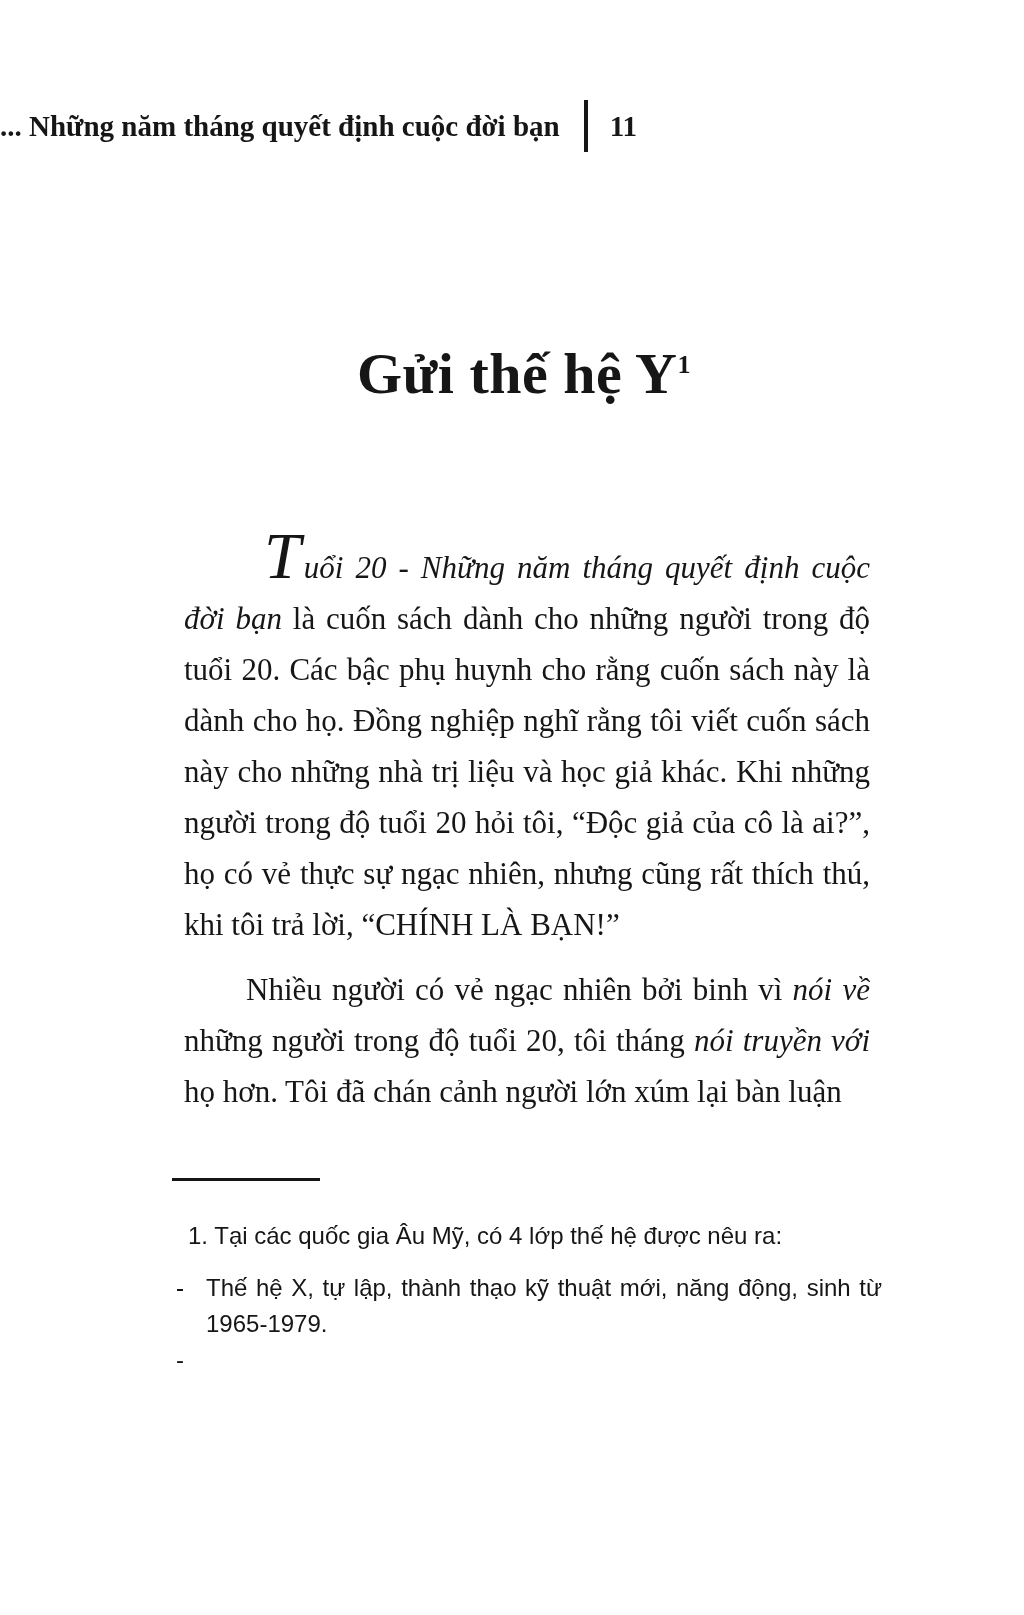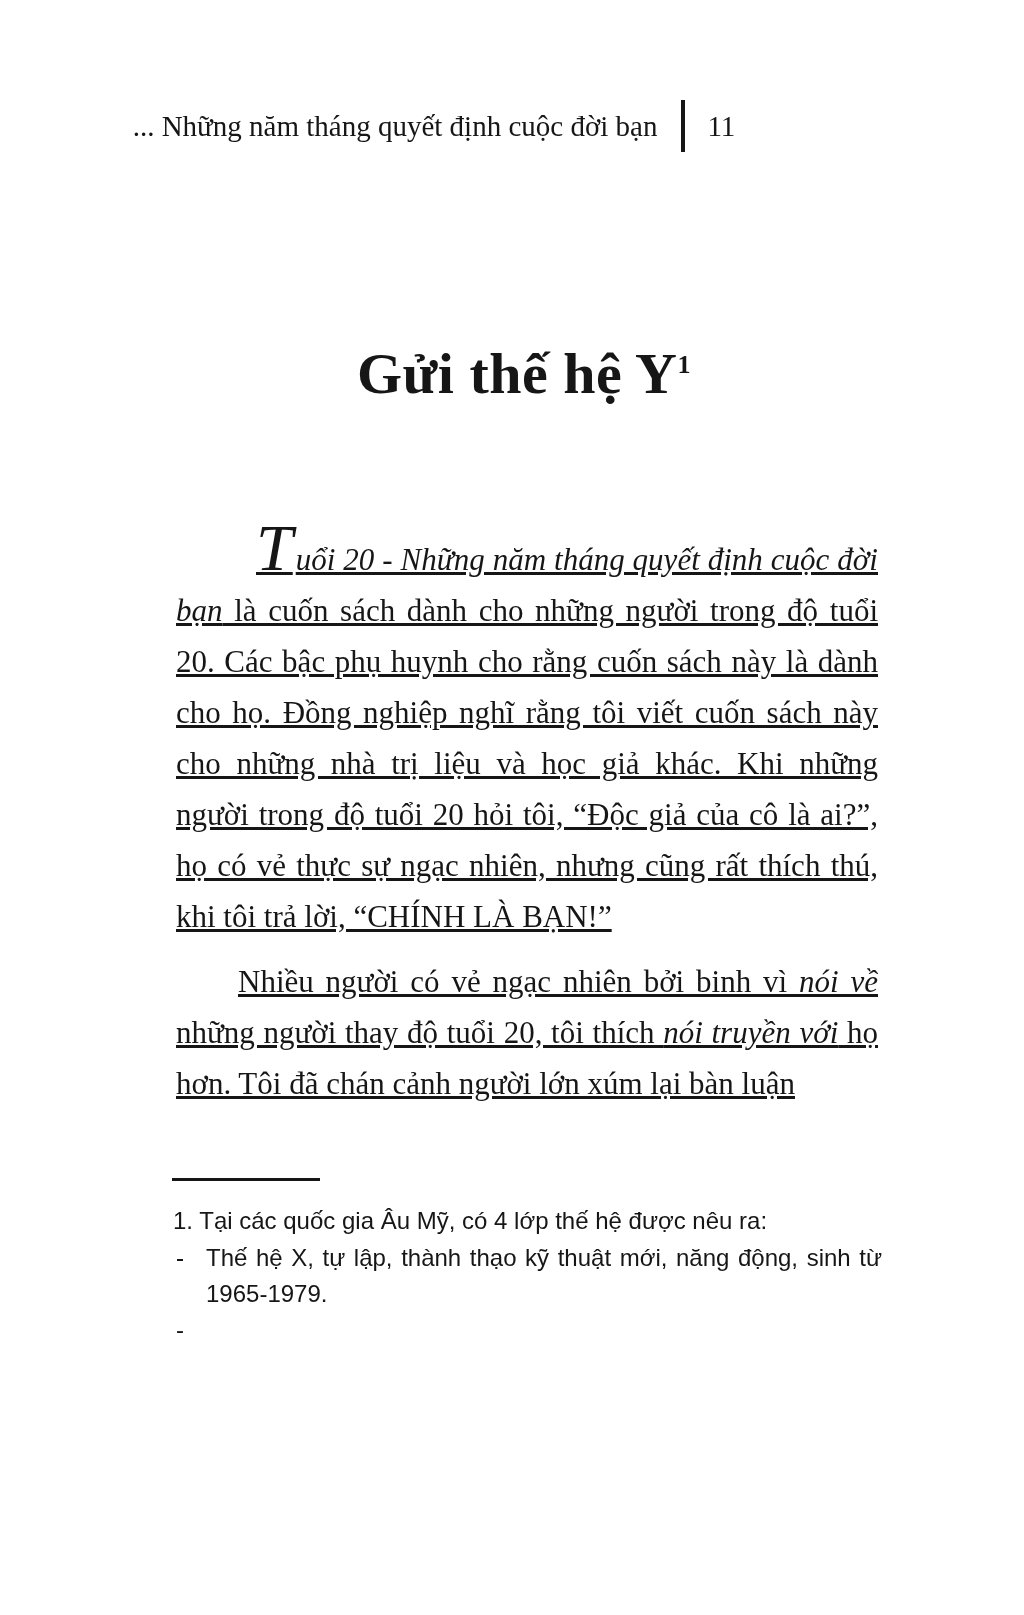--- a/index.html
+++ b/index.html
@@ -18,22 +18,23 @@
     overflow: hidden;
   }
 
   
   .header {
     position: absolute;
     top: 100px;
     left: 0;
     right: 156px;
     display: flex;
-    justify-content: center;
+    justify-content: flex-start;
     align-items: center;
+    font-weight: bold;
   }
   .running-title {
     font-size: 29px;
     white-space: nowrap;
   }
   .header-divider {
     width: 4px;
     height: 52px;
     background: #161616;
     margin: 0 22px 0 24px;
@@ -62,25 +63,24 @@
   }
 
   
   .content {
     position: absolute;
     top: 530px;
     left: 172px;
     width: 710px;
   }
   .body-para {
-    margin: 4px;
+    margin: 12px;
     font-size: 31px;
     line-height: 51px;
     text-align: justify;
-    text-decoration: underline;
   }
   .para-1 { text-indent: 80px; }
   .para-2 { text-indent: 62px; margin-top: 14px; }
   .drop-cap {
     font-size: 66px;
     font-style: italic;
     line-height: 0;
     margin-right: 3px;
   }
 
@@ -96,21 +96,21 @@
   .footnotes {
     position: absolute;
     top: 1202px;
     left: 172px;
     width: 710px;
     font-family: "Liberation Sans", "DejaVu Sans", sans-serif;
     font-size: 24px;
     line-height: 36px;
     color: #161616;
   }
-  .fn-intro { margin: 1px; }
+  .fn-intro { margin: 16px; }
   .fn-item {
     position: relative;
     margin: 0;
     padding-left: 34px;
     text-align: justify;
   }
   .fn-marker {
     position: absolute;
     left: 4px;
     top: 0;
@@ -124,21 +124,21 @@
   <div class="header">
     <span class="running-title">... Những năm tháng quyết định cuộc đời bạn</span>
     <span class="header-divider"></span>
     <span class="page-number">11</span>
   </div>
 
   <h1 class="chapter-title"><span>Gửi thế hệ Y</span><sup>1</sup></h1>
 
   <div class="content">
     <p class="body-para para-1"><span class="drop-cap">T</span><span><i>uổi 20 - Những năm tháng quyết định cuộc đời bạn</i><span> là cuốn sách dành cho những người trong độ tuổi 20. Các bậc phụ huynh cho rằng cuốn sách này là dành cho họ. Đồng nghiệp nghĩ rằng tôi viết cuốn sách này cho những nhà trị liệu và học giả khác. Khi những người trong độ tuổi 20 hỏi tôi, “Độc giả của cô là ai?”, họ có vẻ thực sự ngạc nhiên, nhưng cũng rất thích thú, khi tôi trả lời, “CHÍNH LÀ BẠN!”</span></span></p>
-    <p class="body-para para-2"><span><span>Nhiều người có vẻ ngạc nhiên bởi binh vì </span><i>nói về</i><span> những người thay độ tuổi 20, tôi thích </span><i>nói truyền với</i><span> họ hơn. Tôi đã chán cảnh người lớn xúm lại bàn luận</span></span></p>
+    <p class="body-para para-2"><span><span>Nhiều người có vẻ ngạc nhiên bởi binh vì </span><i>nói về</i><span> những người trong độ tuổi 20, tôi tháng </span><i>nói truyền với</i><span> họ hơn. Tôi đã chán cảnh người lớn xúm lại bàn luận</span></span></p>
   </div>
 
   <div class="footnote-rule"></div>
 
   <div class="footnotes">
     <p class="fn-intro">1. Tại các quốc gia Âu Mỹ, có 4 lớp thế hệ được nêu ra:</p>
     <p class="fn-item"><span class="fn-marker">-</span></p>
     <p class="fn-item"><span class="fn-marker">-</span></p>
     <p class="fn-item"><span class="fn-marker">-</span><span>Thế hệ X, tự lập, thành thạo kỹ thuật mới, năng động, sinh từ 1965-1979.</span></p>
     <p class="fn-item"><span class="fn-marker">-</span></p>

